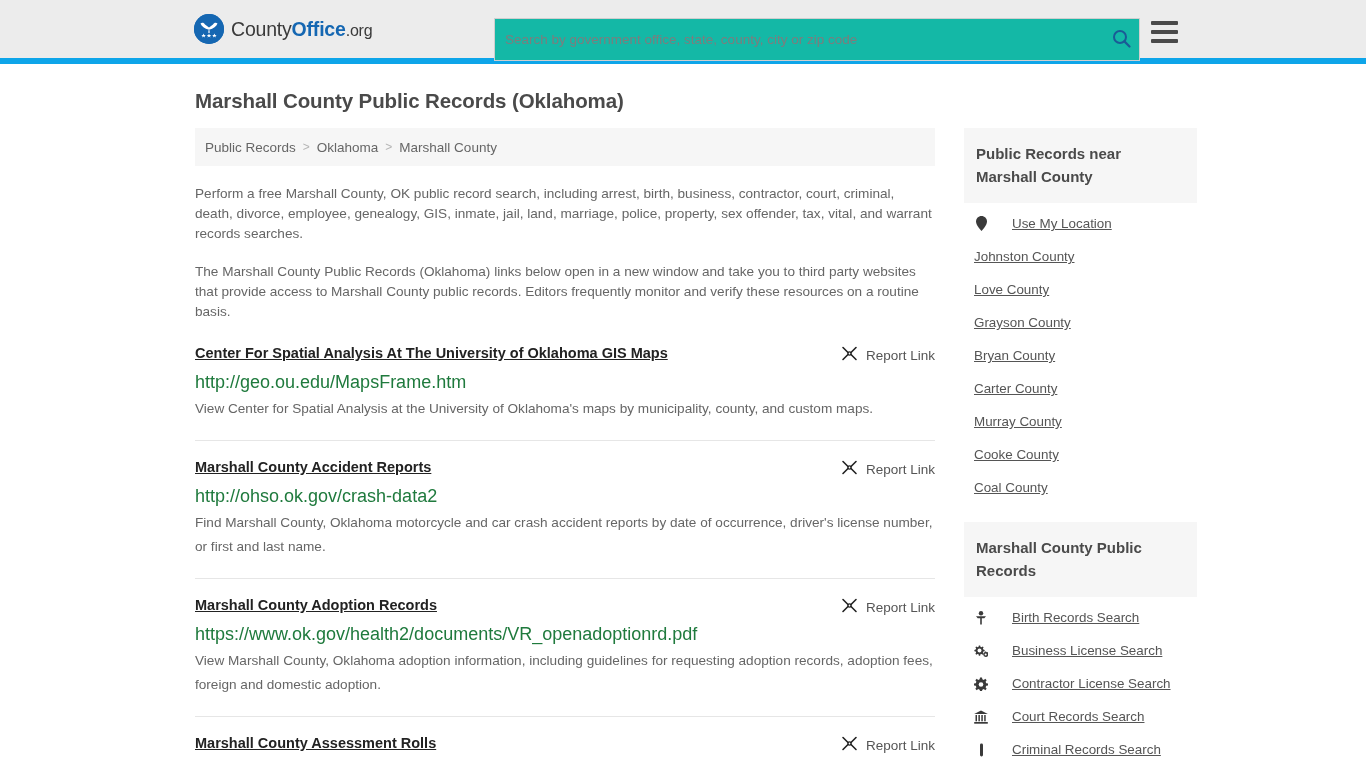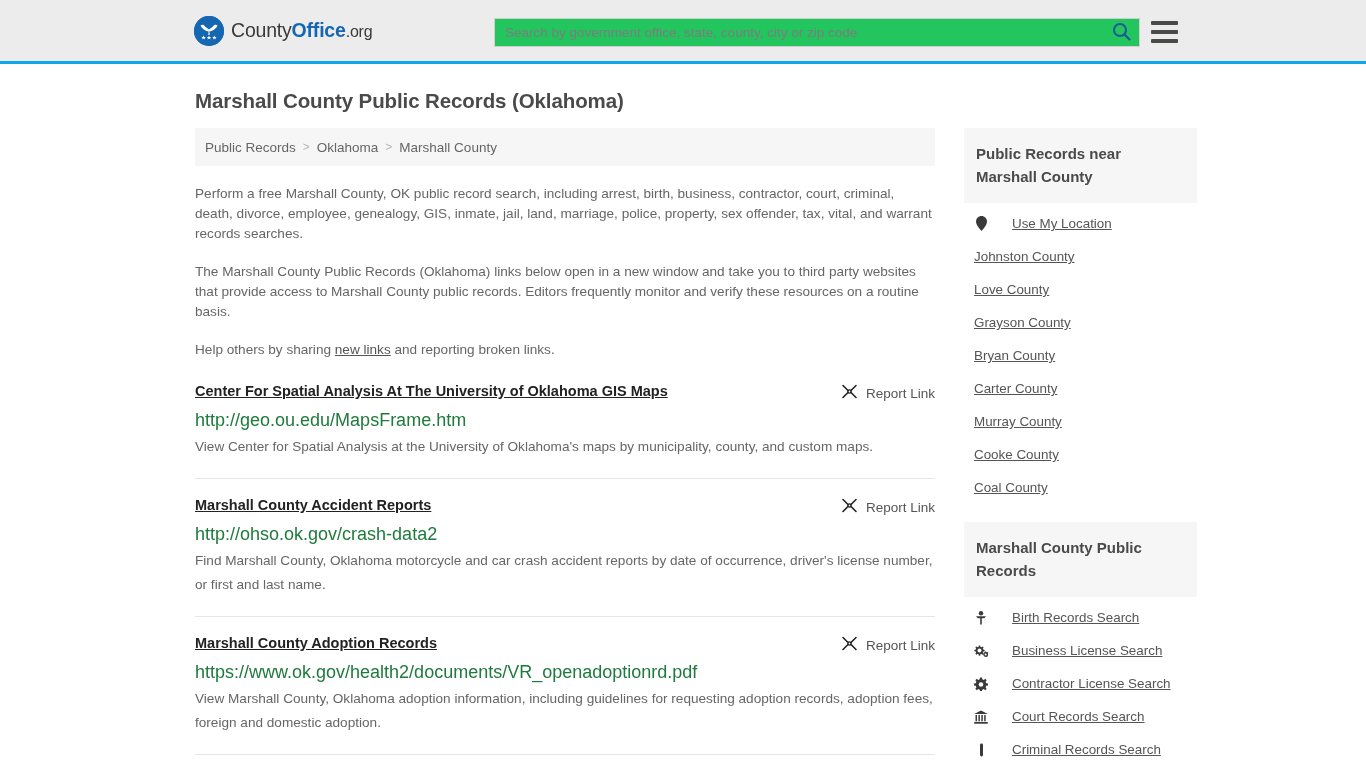--- a/index.html
+++ b/index.html
@@ -8,21 +8,21 @@
     overflow: hidden;
     background: #ffffff;
     font-family: "Liberation Sans", sans-serif;
     color: #555555;
   }
 
   
   .site-header {
     height: 64px;
     background: #ececec;
-    border-bottom: 3px solid #0ea5e9;
+    border-bottom: 6px solid #0ea5e9;
     display: flex;
     align-items: center;
     position: relative;
   }
   .logo-wrap {
     display: flex;
     align-items: center;
     margin-left: 194px;
     gap: 7px;
   }
@@ -41,22 +41,22 @@
   }
   .logo-text .c1 { color: #3a3a3a; font-weight: 400; }
   .logo-text .c2 { color: #1567b2; font-weight: 700; }
   .logo-text .c3 { color: #3a3a3a; font-weight: 400; font-size: 16px; }
 
   .search-wrap {
     position: absolute;
     left: 494px;
     top: 18px;
     width: 646px;
-    height: 29px;
-    background: #22c55e;
+    height: 43px;
+    background: #14b8a6;
     border: 1px solid #cfcfcf;
     display: flex;
     align-items: center;
   }
   .search-input {
     flex: 1;
     height: 100%;
     border: none;
     outline: none;
     padding: 0 10px;
@@ -278,21 +278,20 @@
         <a>Public Records</a>
         <span class="sep">&gt;</span>
         <a>Oklahoma</a>
         <span class="sep">&gt;</span>
         <span class="current">Marshall County</span>
       </div>
 
       <div class="intro">
         <p>Perform a free Marshall County, OK public record search, including arrest, birth, business, contractor, court, criminal, death, divorce, employee, genealogy, GIS, inmate, jail, land, marriage, police, property, sex offender, tax, vital, and warrant records searches.</p>
         <p>The Marshall County Public Records (Oklahoma) links below open in a new window and take you to third party websites that provide access to Marshall County public records. Editors frequently monitor and verify these resources on a routine basis.</p>
-        <p><span>Help others by sharing </span><a>new links</a><span> and reporting broken links.</span></p>
       </div>
 
       <div class="results">
 
         <div class="result">
           <div class="result-head">
             <a class="result-title">Center For Spatial Analysis At The University of Oklahoma GIS Maps</a>
             <div class="report-link">
               <span>
                 <svg width="17" height="17" viewBox="0 0 17 17">

